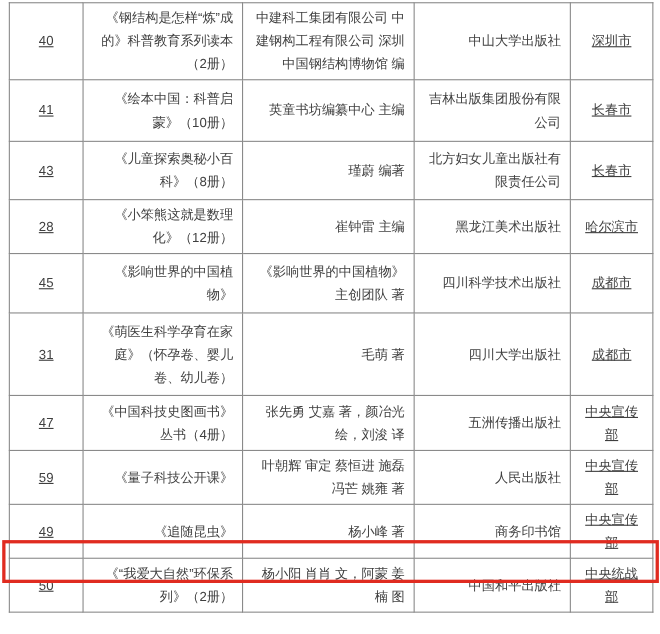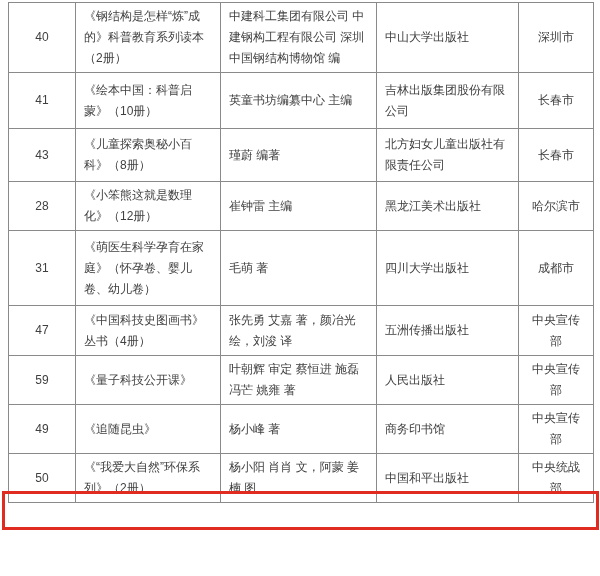--- a/index.html
+++ b/index.html
@@ -13,22 +13,22 @@
     border-collapse:collapse;table-layout:fixed;width:585px;
     font-size:12px;line-height:21px;
   }
   table.booklist td{
     border:1px solid #8a8a8a;
     padding:3px 8px;
     vertical-align:middle;
     overflow:hidden;
     word-break:break-word;
   }
-  td.c-no, td.c-region{text-align:center;padding:3px 2px;}
-  td.c-title, td.c-author, td.c-publisher{text-align:left;}
+  td.c-no, td.c-region{text-align:center;padding:3px 2px;text-decoration:underline;}
+  td.c-title, td.c-author, td.c-publisher{text-align:right;}
   
   tr.r0{height:64px}  tr.r1{height:56px}  tr.r2{height:50px}
   tr.r3{height:53px}  tr.r4{height:43px}  tr.r5{height:54px}
   tr.r6{height:75px}  tr.r7{height:50px}  tr.r8{height:47px}
   tr.r9{height:33px}  tr.r10{height:43px}
   .highlight-box{
     position:absolute;left:-6px;top:489px;width:597px;height:39px;
     box-sizing:border-box;border:3px solid #e02b20;
     pointer-events:none;
   }
@@ -67,20 +67,27 @@
         <td class="c-publisher">北方妇女儿童出版社有限责任公司</td>
         <td class="c-region">长春市</td>
       </tr>
       <tr class="r4">
         <td class="c-no">28</td>
         <td class="c-title">《小笨熊这就是数理化》（12册）</td>
         <td class="c-author">崔钟雷 主编</td>
         <td class="c-publisher">黑龙江美术出版社</td>
         <td class="c-region">哈尔滨市</td>
       </tr>
+      <tr class="r5">
+        <td class="c-no">45</td>
+        <td class="c-title">《影响世界的中国植物》</td>
+        <td class="c-author">《影响世界的中国植物》主创团队 著</td>
+        <td class="c-publisher">四川科学技术出版社</td>
+        <td class="c-region">成都市</td>
+      </tr>
       <tr class="r6">
         <td class="c-no">31</td>
         <td class="c-title">《萌医生科学孕育在家庭》（怀孕卷、婴儿卷、幼儿卷）</td>
         <td class="c-author">毛萌 著</td>
         <td class="c-publisher">四川大学出版社</td>
         <td class="c-region">成都市</td>
       </tr>
       <tr class="r7">
         <td class="c-no">47</td>
         <td class="c-title">《中国科技史图画书》丛书（4册）</td>

